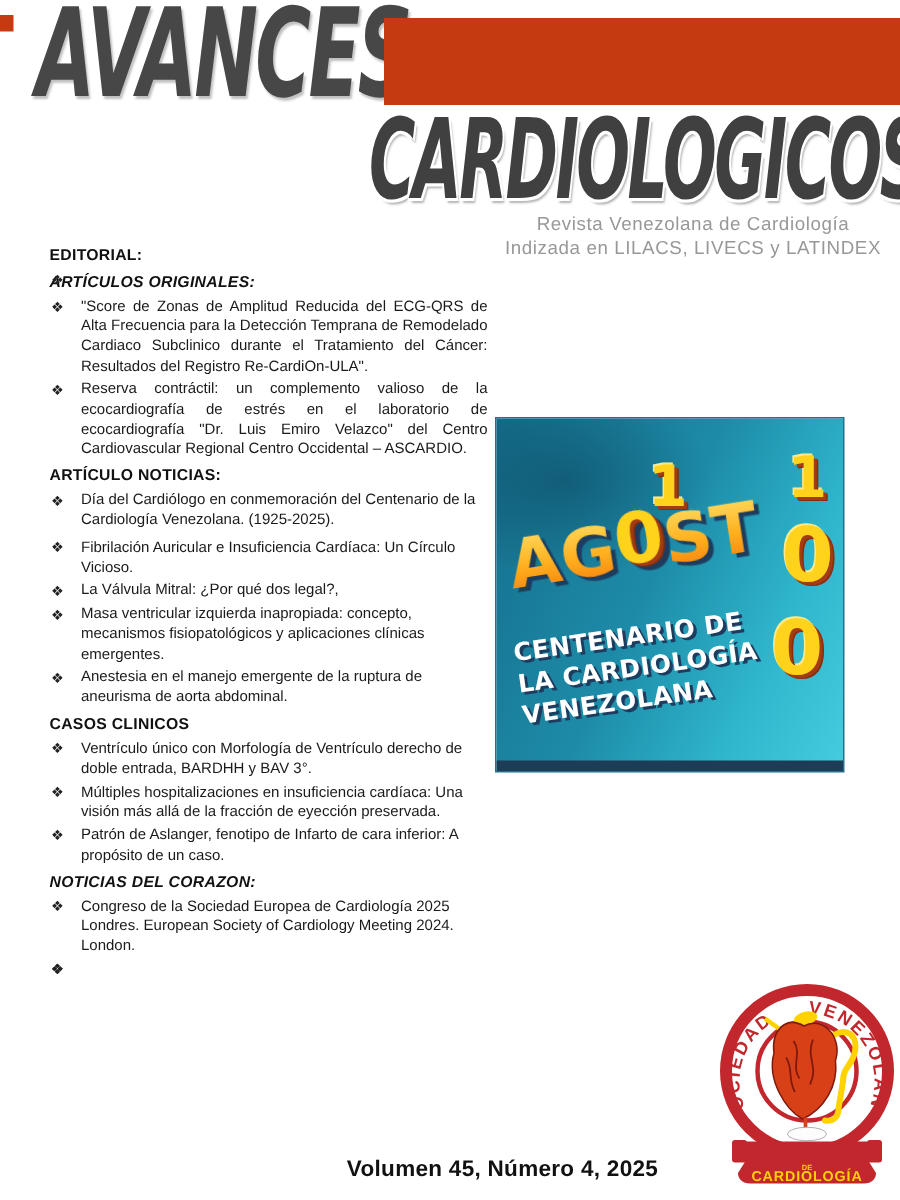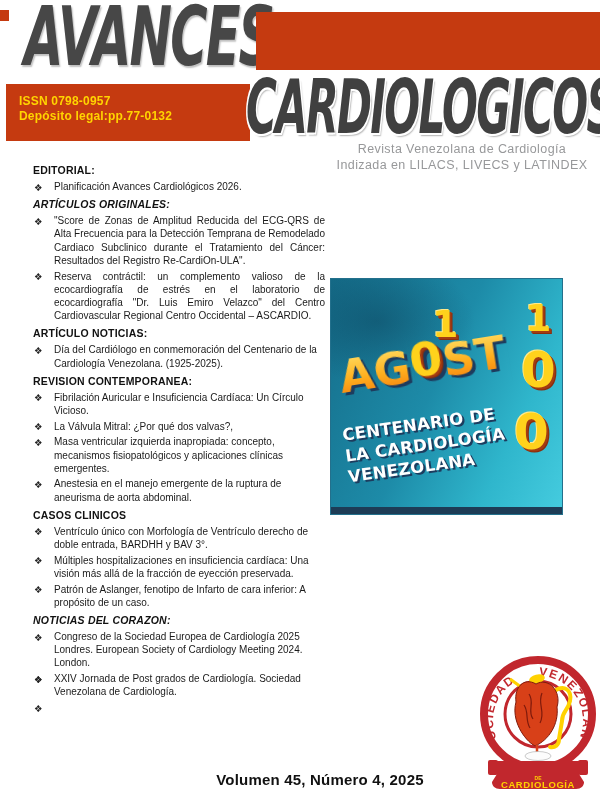--- a/index.html
+++ b/index.html
@@ -88,49 +88,44 @@
     text-shadow:2px 2px 0 #1d3c5e; white-space:nowrap;
   }
   
   .logo{position:absolute; left:477px; top:650px;}
   .ringtext{font-family:"Liberation Sans", sans-serif; font-weight:bold; font-size:12px;
             letter-spacing:1.5px; fill:#c1272d;}
   .logo-de{font-family:"Liberation Sans", sans-serif; font-weight:bold; font-size:5px; fill:#ffd200;}
   .logo-card{font-family:"Liberation Sans", sans-serif; font-weight:bold; font-size:9.5px;
              letter-spacing:0.6px; fill:#ffd200;}
   .volume{
-    position:absolute; left:125px; top:771px; width:390px; text-align:center;
+    position:absolute; left:140px; top:771px; width:390px; text-align:center;
     font-weight:bold; font-size:15px; color:#111; letter-spacing:0.2px;
   }
 </style>
 </head>
 <body>
 
 <div class="page">
 
   <div class="corner-notch"></div>
   <div class="title1">AVANCES</div>
   <div class="redtop"></div>
-  <div class="redissn">
-    <div class="line">ISSN 0798-0957</div>
-    <div class="line">Depósito legal:pp.77-0132</div>
-  </div>
   <div class="title2">CARDIOLOGICOS</div>
   <div class="tagline">
     <div>Revista Venezolana de Cardiología</div>
     <div>Indizada en LILACS, LIVECS y LATINDEX</div>
   </div>
 
   <div class="toc">
 
     <div class="sec">
       <div class="sec-h">EDITORIAL:</div>
       <div class="it">
         <span class="blt">❖</span>
-        <span>Planificación Avances Cardiológicos 2026.</span>
       </div>
     </div>
 
     <div class="sec">
       <div class="sec-h ital">ARTÍCULOS ORIGINALES:</div>
       <div class="it just">
         <span class="blt">❖</span>
         <span>"Score de Zonas de Amplitud Reducida del ECG-QRS de Alta Frecuencia para la Detección Temprana de Remodelado Cardiaco Subclinico durante el Tratamiento del Cáncer: Resultados del Registro Re-CardiOn-ULA".</span>
       </div>
       <div class="it just">
@@ -141,28 +136,27 @@
 
     <div class="sec">
       <div class="sec-h">ARTÍCULO NOTICIAS:</div>
       <div class="it">
         <span class="blt">❖</span>
         <span>Día del Cardiólogo en conmemoración del Centenario de la Cardiología Venezolana.   (1925-2025).</span>
       </div>
     </div>
 
     <div class="sec">
-      <div class="sec-h">REVISION CONTEMPORANEA:</div>
       <div class="it">
         <span class="blt">❖</span>
         <span>Fibrilación Auricular e Insuficiencia Cardíaca: Un Círculo Vicioso.</span>
       </div>
       <div class="it">
         <span class="blt">❖</span>
-        <span>La Válvula Mitral: ¿Por qué dos valvas?,</span>
+        <span>La Válvula Mitral: ¿Por qué dos legal?,</span>
       </div>
       <div class="it">
         <span class="blt">❖</span>
         <span>Masa ventricular izquierda inapropiada: concepto, mecanismos fisiopatológicos y aplicaciones clínicas emergentes.</span>
       </div>
       <div class="it">
         <span class="blt">❖</span>
         <span>Anestesia en el manejo emergente de la ruptura de aneurisma de aorta abdominal.</span>
       </div>
     </div>
@@ -187,21 +181,20 @@
       <div class="sec-h ital">NOTICIAS DEL CORAZON:</div>
       <div class="it">
         <span class="blt">❖</span>
         <span>Congreso de la Sociedad Europea de Cardiología 2025 Londres. European Society of Cardiology Meeting 2024. London.</span>
       </div>
       <div class="it">
         <span class="blt">❖</span>
       </div>
       <div class="it">
         <span class="blt">❖</span>
-        <span>XXIV Jornada de Post grados de Cardiología. Sociedad Venezolana de Cardiología.</span>
       </div>
       <div class="it">
         <span class="blt">❖</span>
       </div>
     </div>
   </div>
 
   <div class="poster">
     <span class="pdig d-l1">1</span>
     <div class="pword"><span class="pseg">AG</span><span class="pdig-in">0</span><span class="pseg">ST</span></div>

